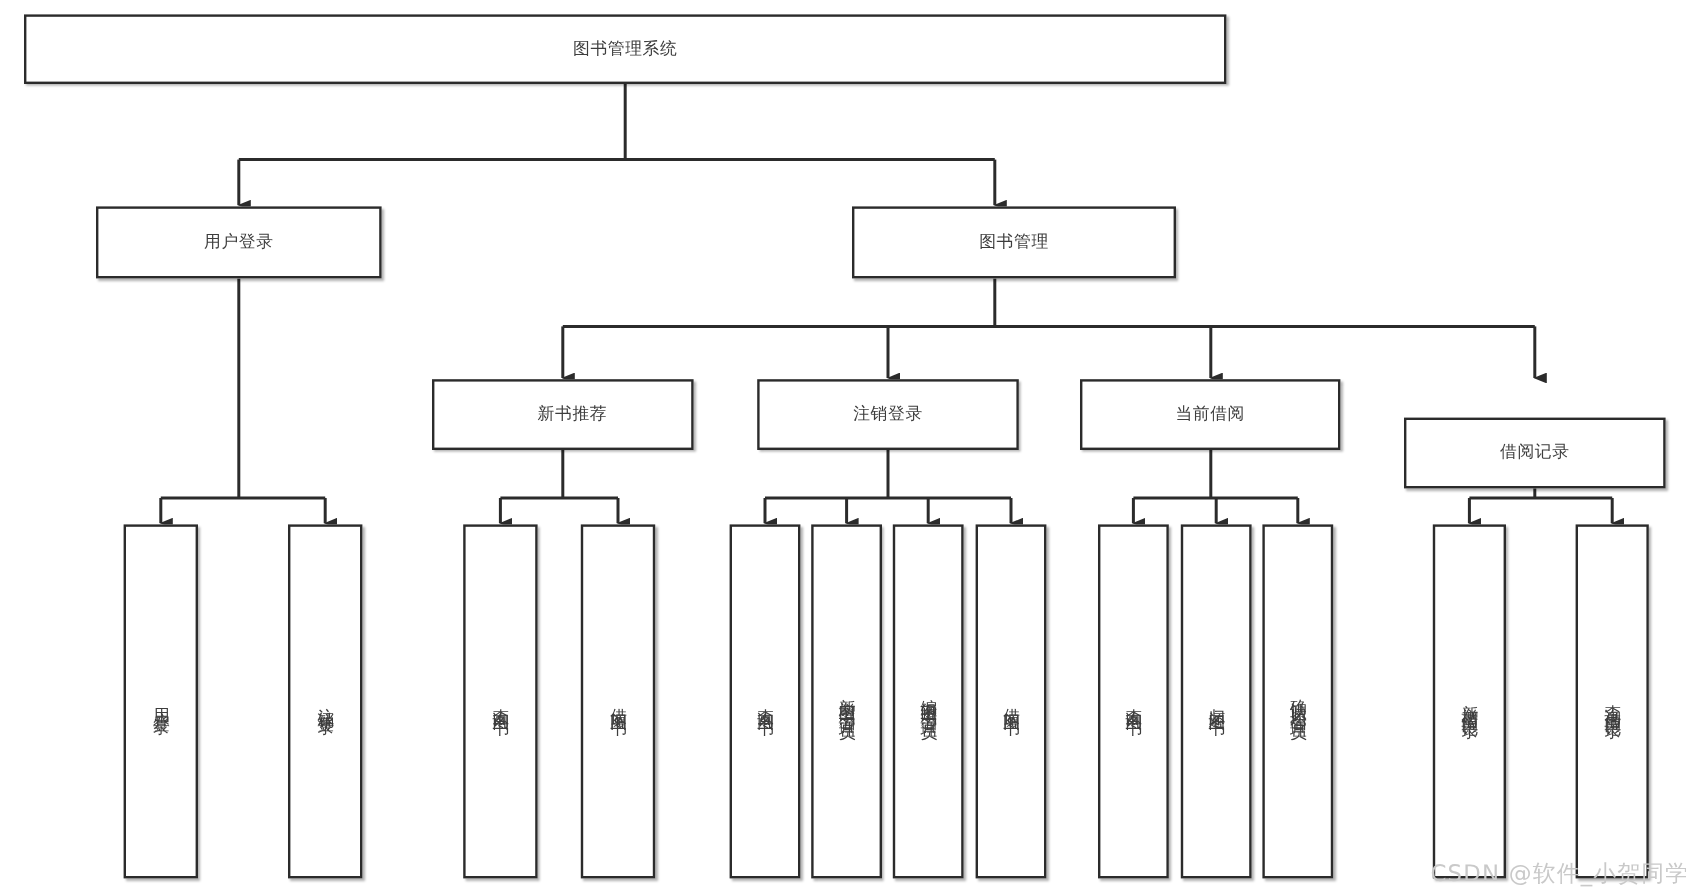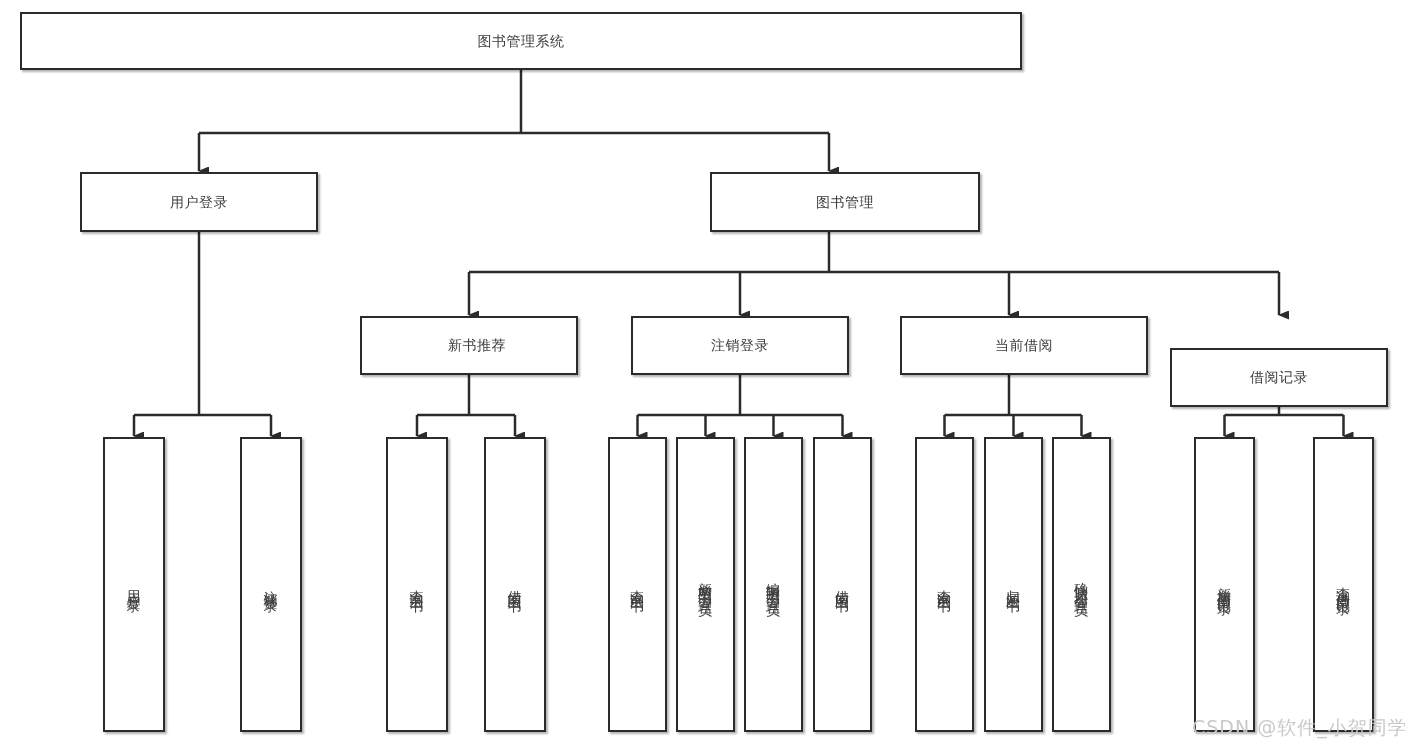--- a/index.html
+++ b/index.html
@@ -115,21 +115,21 @@
       </div>
       <div class="node-box" style="left: 710px; top: 172px; width: 270px; height: 60px;">
         <span class="node-label">图书管理</span>
       </div>
       <div class="node-box" style="left: 360px; top: 316px; width: 218px; height: 59px; padding-left: 16px;">
         <span class="node-label">新书推荐</span>
       </div>
       <div class="node-box" style="left: 631px; top: 316px; width: 218px; height: 59px;">
         <span class="node-label">注销登录</span>
       </div>
-      <div class="node-box" style="left: 900px; top: 316px; width: 248px; height: 59px;">
+      <div class="node-box" style="left: 900px; top: 316px; width: 217px; height: 59px;">
         <span class="node-label">当前借阅</span>
       </div>
       <div class="node-box" style="left: 1170px; top: 316px; width: 218px; height: 59px; margin-top: 32px;">
         <span class="node-label">借阅记录</span>
       </div>
       <div class="node-box vertical" style="left: 103px; top: 437px; width: 62px; height: 295px;">
         <span class="node-label">用户登录</span>
       </div>
       <div class="node-box vertical" style="left: 240px; top: 437px; width: 62px; height: 295px;">
         <span class="node-label">注销登录</span>

